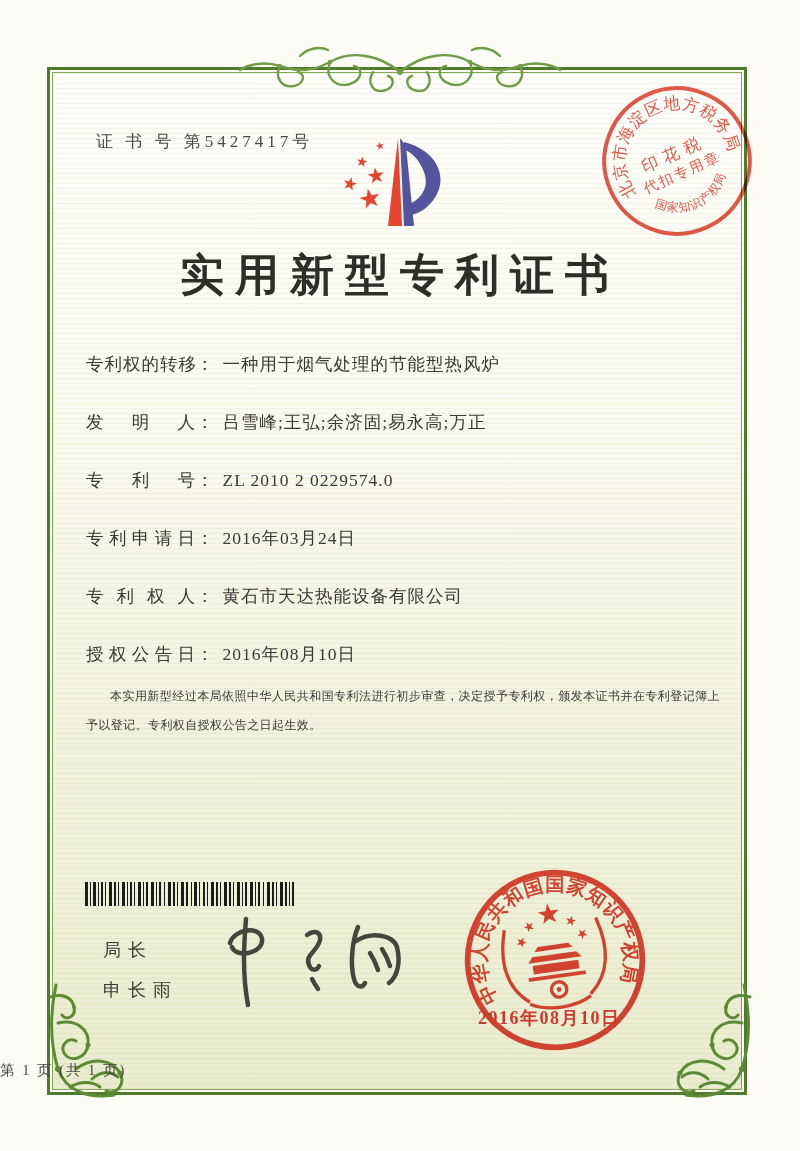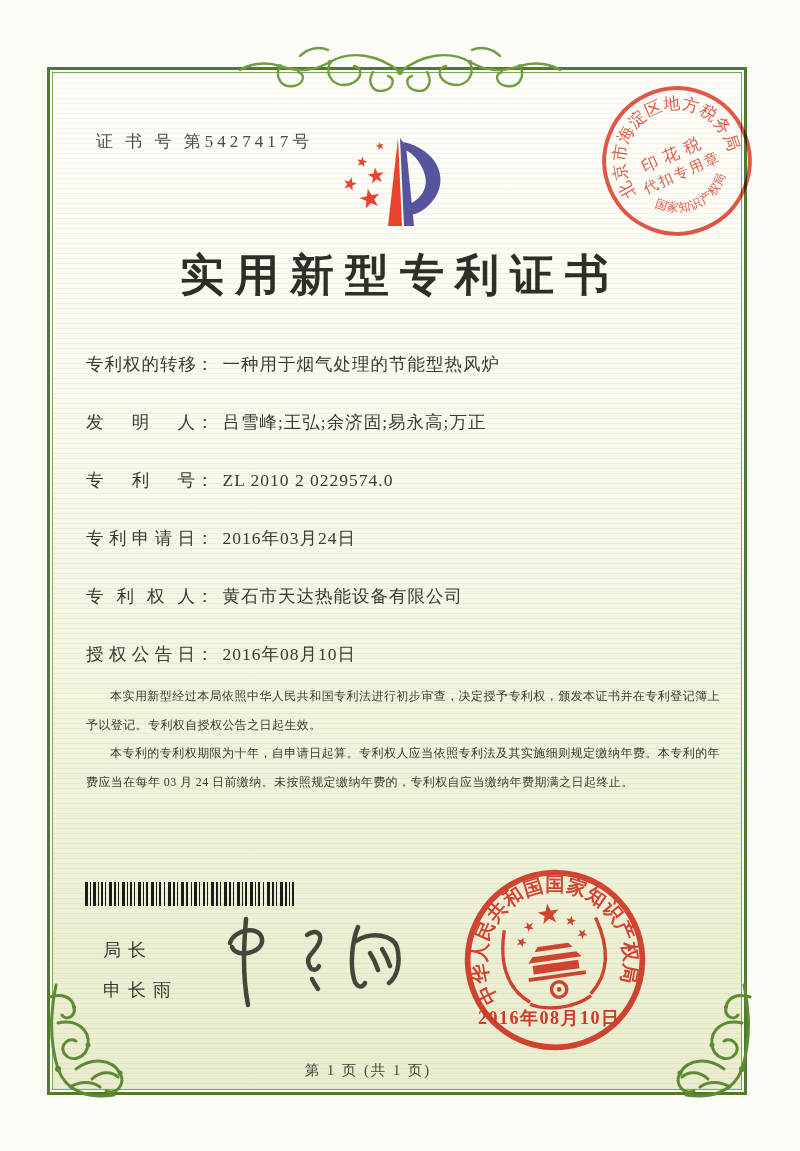--- a/index.html
+++ b/index.html
@@ -29,21 +29,21 @@
   .title{
     left:0;top:246px;width:800px;text-align:center;
     font-size:44px;font-weight:600;letter-spacing:11px;color:#2e2d28;
   }
   .field{left:86px;width:640px;font-size:17.5px;letter-spacing:1px;color:#3b3933;white-space:nowrap;}
   .flabel{display:inline-block;width:110px;text-align:justify;text-align-last:justify;text-justify:inter-character;vertical-align:bottom;}
   .fcolon{margin-right:8px;}
   .paras{left:86px;top:682px;width:634px;font-size:12px;line-height:28.5px;color:#3b3933;letter-spacing:0.4px;}
   .paras p{margin:0;text-indent:2em;text-align:justify;}
   .director{left:103px;font-size:18px;letter-spacing:7px;color:#3b3933;}
-  .footer{left:0;top:1061px;width:736px;text-align:center;font-size:14.5px;letter-spacing:2px;color:#45433d;}
+  .footer{left:0;top:1061px;width:736px;font-size:14.5px;letter-spacing:2px;color:#45433d;}
   .seal-date{
     left:478px;top:1006px;font-size:18px;letter-spacing:1.5px;
     color:#cf372a;z-index:6;font-weight:600;
   }
 
   
   .logo{left:336px;top:136px;width:128px;height:102px;}
   .tax-stamp{left:598px;top:82px;width:158px;height:158px;z-index:5;
     transform:rotate(-24deg);mix-blend-mode:multiply;opacity:.92;}
   .big-seal{left:459px;top:864px;width:192px;height:192px;z-index:5;
@@ -169,21 +169,20 @@
 </div>
 <div class="abs field" style="top:584px">
   <span class="flabel">专利权人</span><span class="fcolon">：</span><span>黄石市天达热能设备有限公司</span>
 </div>
 <div class="abs field" style="top:642px">
   <span class="flabel">授权公告日</span><span class="fcolon">：</span><span>2016年08月10日</span>
 </div>
 
 <div class="abs paras">
   <p>本实用新型经过本局依照中华人民共和国专利法进行初步审查，决定授予专利权，颁发本证书并在专利登记簿上予以登记。专利权自授权公告之日起生效。</p>
-  <p>本专利的专利权期限为十年，自申请日起算。专利权人应当依照专利法及其实施细则规定缴纳年费。本专利的年费应当在每年 03 月 24 日前缴纳。未按照规定缴纳年费的，专利权自应当缴纳年费期满之日起终止。</p>
 </div>
 
 <svg class="abs barcode" viewBox="0 0 212 24" preserveAspectRatio="none">
   <path fill="#1c1b18" d="M0,0h3v24h-3z M5,0h1v24h-1z M8,0h3v24h-3z M13,0h1v24h-1z M16,0h2v24h-2z M20,0h1v24h-1z M24,0h3v24h-3z M29,0h2v24h-2z M33,0h1v24h-1z M37,0h3v24h-3z M42,0h1v24h-1z M45,0h2v24h-2z M49,0h1v24h-1z M53,0h3v24h-3z M58,0h1v24h-1z M61,0h2v24h-2z M66,0h3v24h-3z M71,0h1v24h-1z M74,0h2v24h-2z M79,0h1v24h-1z M83,0h3v24h-3z M88,0h2v24h-2z M92,0h1v24h-1z M96,0h3v24h-3z M101,0h2v24h-2z M106,0h1v24h-1z M109,0h3v24h-3z M114,0h1v24h-1z M118,0h2v24h-2z M122,0h1v24h-1z M126,0h3v24h-3z M131,0h2v24h-2z M135,0h1v24h-1z M139,0h3v24h-3z M144,0h2v24h-2z M148,0h1v24h-1z M152,0h3v24h-3z M157,0h1v24h-1z M160,0h2v24h-2z M165,0h3v24h-3z M170,0h1v24h-1z M173,0h2v24h-2z M178,0h1v24h-1z M182,0h3v24h-3z M187,0h2v24h-2z M191,0h1v24h-1z M195,0h3v24h-3z M200,0h2v24h-2z M204,0h1v24h-1z M207,0h2v24h-2z"></path>
 </svg>
 
 <div class="abs director" style="top:938px">局长</div>
 <div class="abs director" style="top:978px">申长雨</div>
 
 <svg class="abs signature" viewBox="0 0 195 98">

